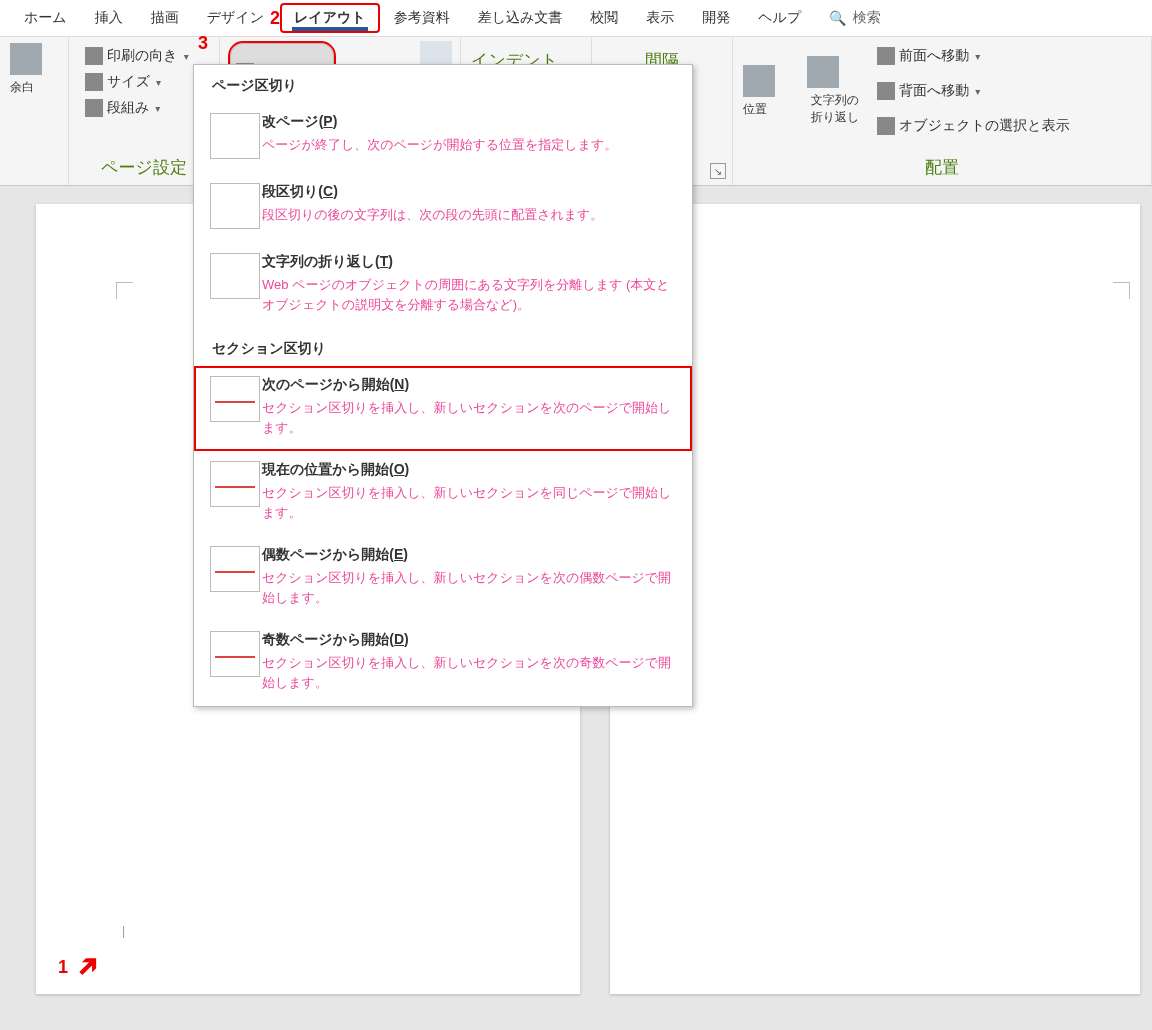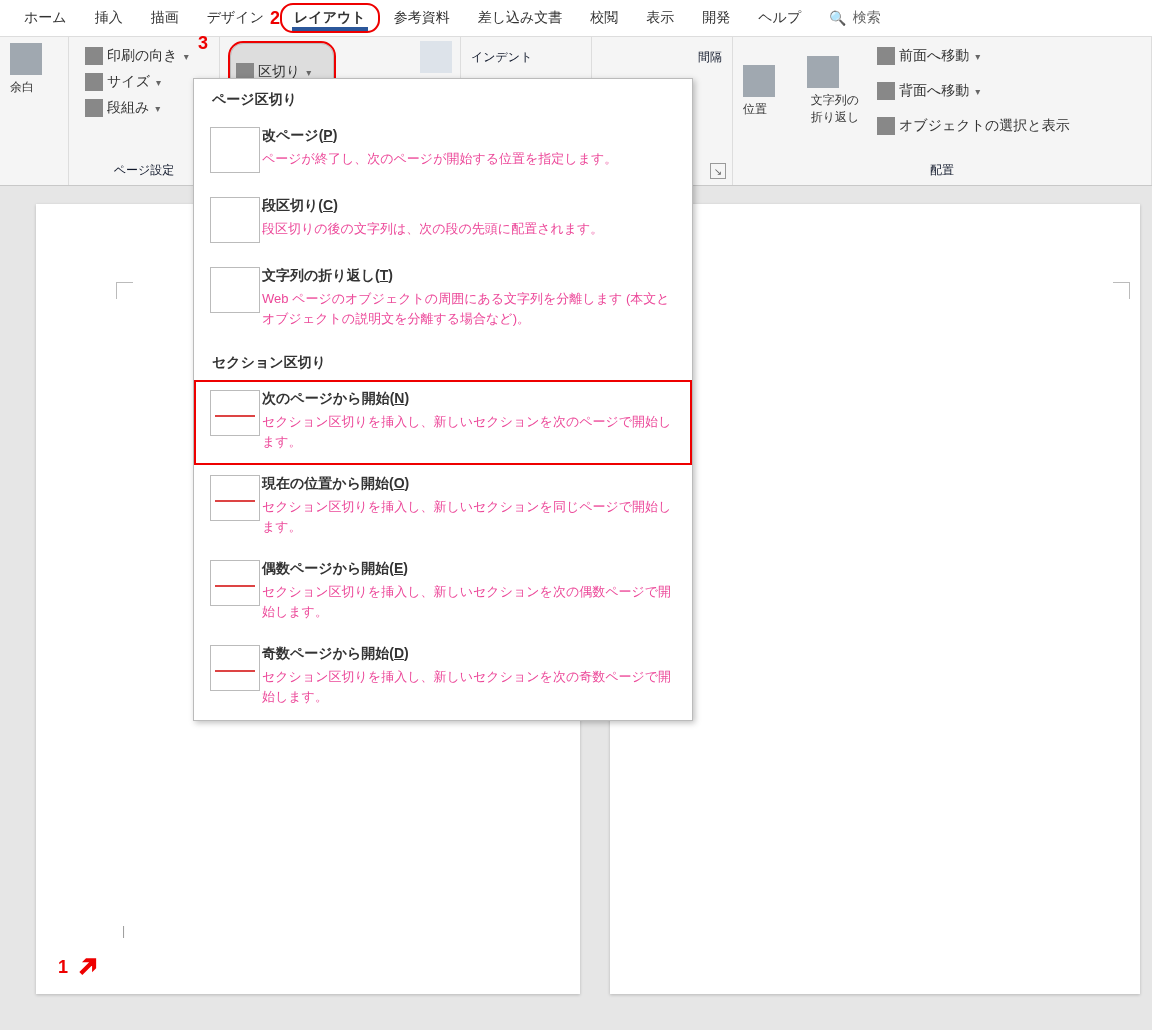--- a/index.html
+++ b/index.html
@@ -1,44 +1,44 @@
 <!DOCTYPE html>
 <html><head>
 <meta charset="utf-8">
 <style>
   html,body{margin:0;padding:0;font-family:"Yu Gothic UI","Meiryo",sans-serif;font-size:14px;color:#333;background:#e6e6e6;width:1152px;height:1030px;overflow:hidden}
   .tabs{display:flex;align-items:center;height:36px;background:#fff;padding:0 10px;border-bottom:1px solid #ddd}
   .tab{padding:6px 14px;cursor:pointer;color:#333;position:relative}
   .tab.active{font-weight:600}
   .tab.active::after{content:"";position:absolute;left:10px;right:10px;bottom:0;height:4px;background:#2b579a}
-  .tab.hl{border:2px solid #e00;border-radius:13px;padding:4px 12px}
+  .tab.hl{border:2px solid #e00;border-radius:4px;padding:4px 12px}
   .callout{position:absolute;color:#e00;font-weight:bold;font-size:18px}
   .ribbon{display:flex;background:#f5f5f5;height:148px;border-bottom:1px solid #c8c8c8;position:relative}
   .group{display:flex;flex-direction:column;justify-content:space-between;padding:6px 10px 2px;border-right:1px solid #ddd}
-  .group-label{text-align:center;color:#0f172a;font-size:12px;padding:4px 0}
+  .group-label{text-align:center;color:#4d7c0f;font-size:17px;padding:4px 0}
   .btn{display:flex;align-items:center;gap:4px;padding:4px 6px;color:#333;cursor:pointer;white-space:nowrap}
   .btn.pressed{background:#ddd;border:1px solid #bbb;border-radius:13px;padding:19px 5px}
   .btn.hl{outline:2px solid #e00}
   .bigbtn{display:flex;flex-direction:column;align-items:flex-start;justify-content:center;width:56px;cursor:pointer;gap:4px;font-size:12px;text-align:center}
   .ico{width:18px;height:18px;display:inline-block;background:#888}
   .ico.lg{width:32px;height:32px;background:#a0a8b0}
   .chev{font-size:10px;color:#666;margin-left:2px}
   .incr{display:flex;flex-direction:column;gap:2px;padding:4px}
   .incr .cell{width:50px;height:18px;border:1px solid #bbb;background:#fff}
   .dialog-launch{position:absolute;right:6px;bottom:6px;width:14px;height:14px;border:1px solid #999;font-size:10px;display:flex;align-items:center;justify-content:center;color:#666;cursor:pointer}
   .doc-area{position:relative;background:#e6e6e6;height:846px}
   .page{position:absolute;top:18px;background:#fff;box-shadow:0 1px 3px rgba(0,0,0,.2)}
   .page.p1{left:36px;width:544px;height:790px}
   .page.p2{left:610px;width:530px;height:790px}
   .corner{position:absolute;width:16px;height:16px;border-color:#bbb;border-style:solid}
   .tl{top:78px;left:80px;border-width:1px 0 0 1px}
   .tr{top:78px;right:10px;border-width:1px 1px 0 0}
   .para{position:absolute;color:#999;font-size:12px}
   
-  .dropdown{position:absolute;left:193px;top:78px;width:498px;background:#fff;border:1px solid #bbb;box-shadow:2px 2px 6px rgba(0,0,0,.25);z-index:100}
+  .dropdown{position:absolute;left:193px;top:64px;width:498px;background:#fff;border:1px solid #bbb;box-shadow:2px 2px 6px rgba(0,0,0,.25);z-index:100}
   .dd-head{font-weight:600;padding:12px 18px 8px;color:#333}
   .dd-item{display:flex;gap:2px;padding:10px 16px 14px;cursor:pointer}
   .dd-item.hl{outline:2px solid #e00;outline-offset:-2px}
   .dd-ico{width:48px;height:44px;flex:none;border:1px solid #bbb;background:#fff;position:relative}
   .dd-ico.red::after{content:"";position:absolute;left:4px;right:4px;bottom:4px;height:14px;border-top:2px solid #d44}
   .dd-txt .t{font-weight:600;margin-bottom:4px}
   .dd-txt .t u{text-decoration:underline}
   .dd-txt .d{color:#ec4899;font-size:13px;line-height:1.5}
   .search{display:flex;align-items:center;gap:6px;color:#666}
   .arrow{position:absolute;color:#e00;font-size:28px;font-weight:bold;transform:rotate(-45deg)}
@@ -103,21 +103,21 @@
     </div>
     <div style="position:absolute;right:8px;top:4px">
       <span class="ico lg" style="background:#dde3ea"></span>
     </div>
   </div>
 
   <div class="group" style="width:110px">
     <div class="group-label" style="text-align:left;padding-top:6px">インデント</div>
   </div>
   <div class="group" style="width:120px;position:relative">
-    <div class="group-label" style="text-align:right;padding-top:6px">間隔</div>
+    <div class="group-label" style="text-align:center;padding-top:6px">間隔</div>
     <div class="incr">
       <div class="cell"></div>
         <div class="cell"></div>
     </div>
     <div class="dialog-launch">↘</div>
   </div>
 
   <div class="group" style="flex:1">
     <div style="display:flex;gap:8px">
       <div class="bigbtn">

